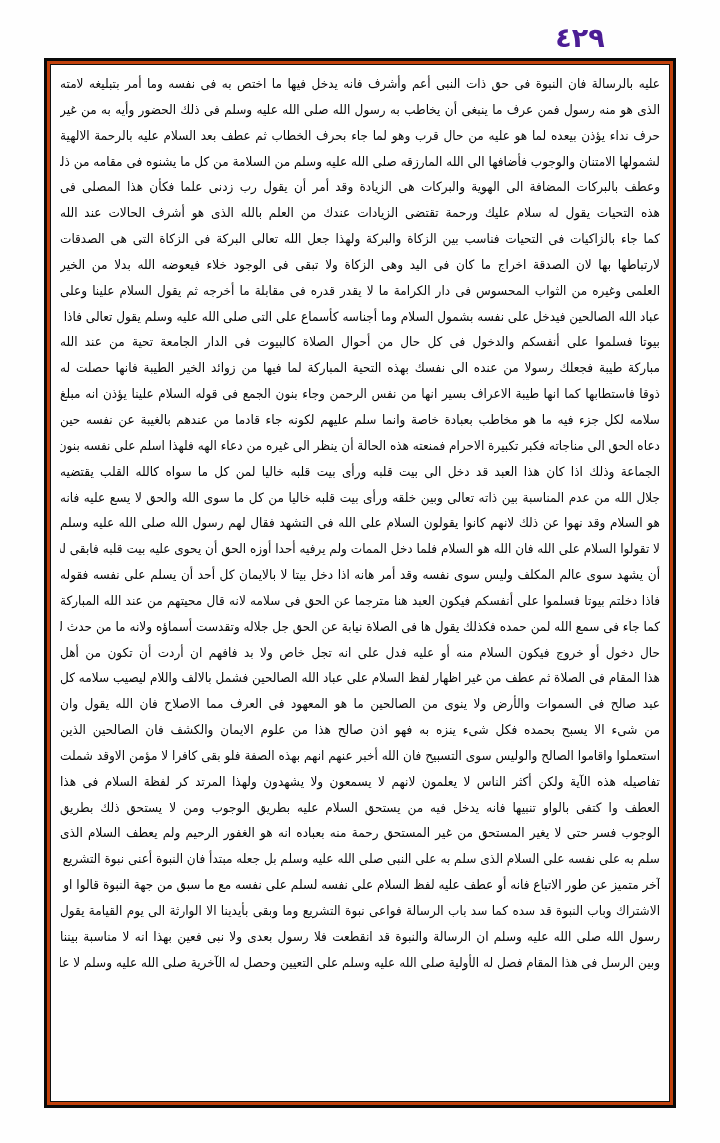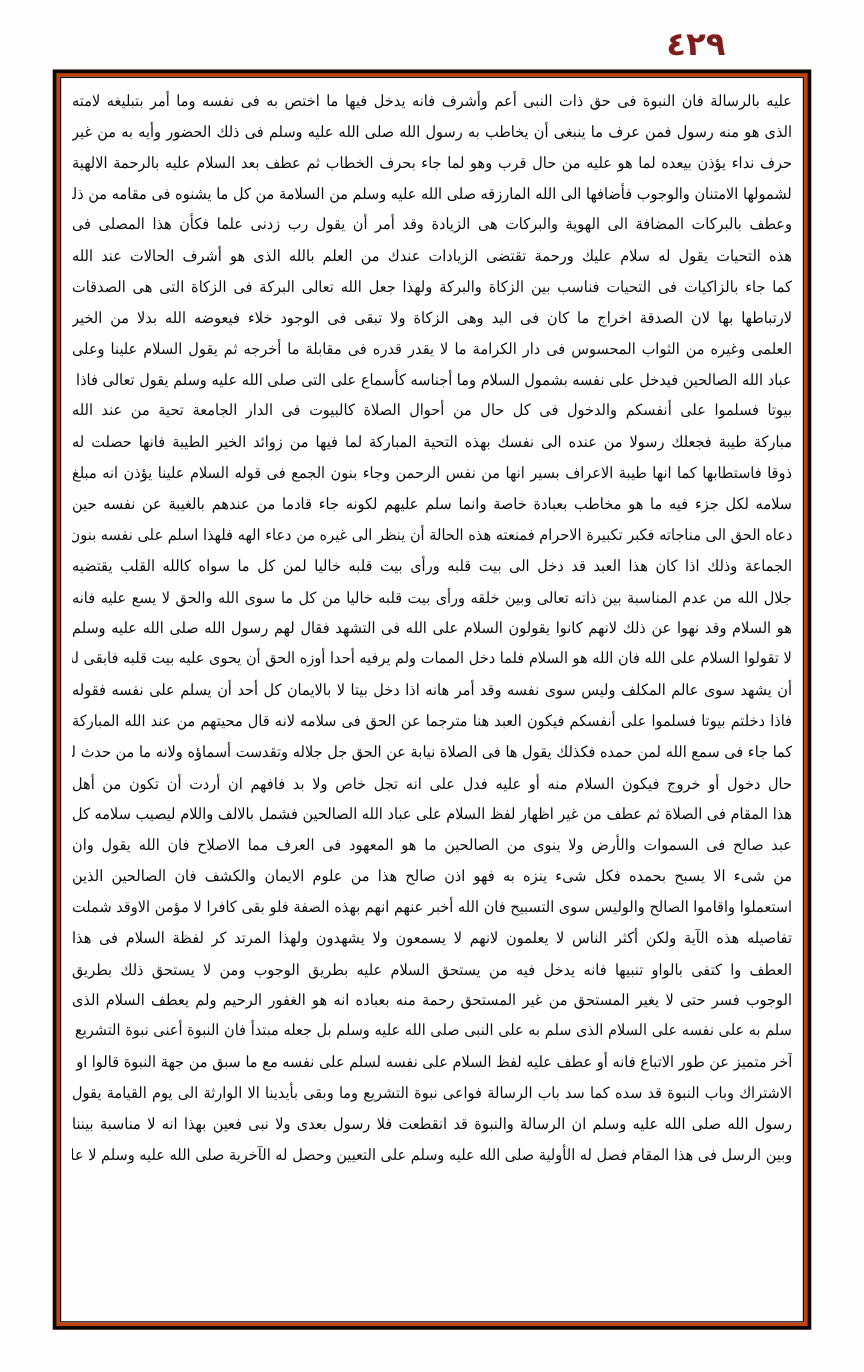--- a/index.html
+++ b/index.html
@@ -34,21 +34,21 @@
     direction: rtl;
   }
   .folio-number {
     display: inline-block;
     margin-right: -440px; 
     font-family: "DejaVu Sans", sans-serif;
     font-size: 27px;
     font-weight: 700;
     letter-spacing: 1px;
     line-height: 1;
-    color: #7f1d1d;
+    color: #4c1d95;
   }
 
   
   .text-frame {
     position: absolute;
     top: 58px;
     left: 44px;
     width: 632px;
     height: 1050px;
     border: 3px solid #0a0a0a;

